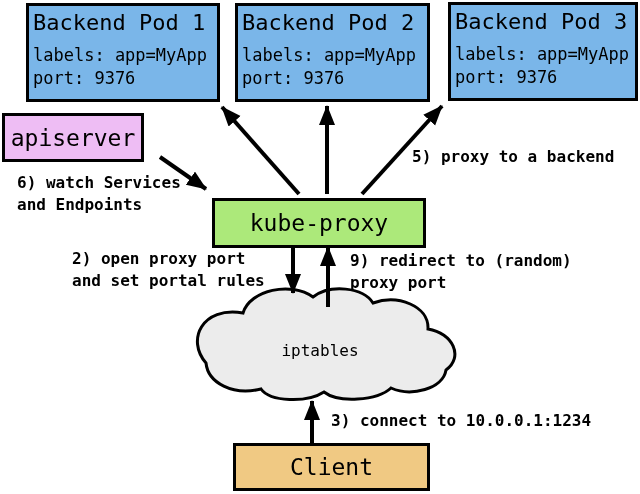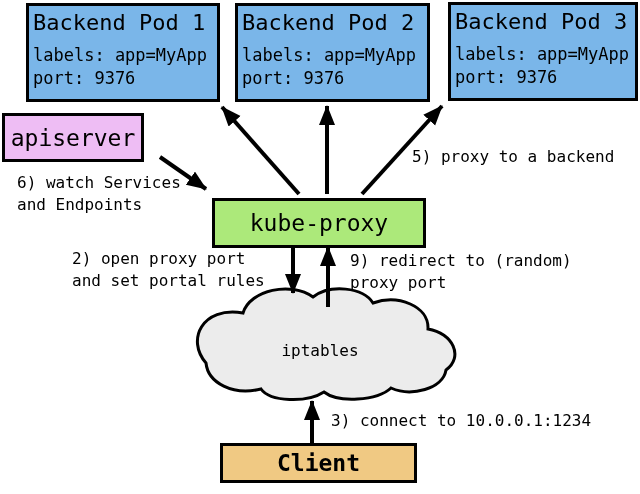--- a/index.html
+++ b/index.html
@@ -11,22 +11,22 @@
   .pod{background:var(--c-pod,#7ab6e9);padding:3px 0 0 4px;}
   #pod1{left:26px;top:3px;width:194px;height:99px;}
   #pod2{left:235px;top:3px;width:195px;height:99px;}
   #pod3{left:448px;top:2px;width:190px;height:99px;}
   .pod-title{font-size:22px;line-height:28px;white-space:nowrap;}
   .pod-meta{font-size:17px;line-height:23px;white-space:nowrap;}
   .pod-meta.first{margin-top:7px;}
   .labelbox{display:flex;align-items:center;justify-content:center;font-size:23px;}
   #apiserver{left:2px;top:113px;width:142px;height:49px;background:var(--c-apiserver,#eebdf4);}
   #kubeproxy{left:212px;top:198px;width:214px;height:50px;background:var(--c-kube-proxy,#ace97a);}
-  #client{left:220px;top:443px;width:197px;height:40px;background:var(--c-client,#f0c983);font-weight:bold;}
-  .step{position:absolute;font-weight:normal;font-size:16px;line-height:22px;white-space:pre-line;}
+  #client{left:233px;top:443px;width:197px;height:48px;background:var(--c-client,#f0c983);}
+  .step{position:absolute;font-weight:bold;font-size:16px;line-height:22px;white-space:pre-line;}
   #step1{left:17px;top:172px;}
   #step2{left:72px;top:248px;}
   #step3{left:331px;top:410px;}
   #step4{left:350px;top:250px;}
   #step5{left:412px;top:146px;}
   #iptables-label{position:absolute;left:245px;top:341px;width:150px;text-align:center;font-size:16px;}
   svg.overlay{position:absolute;left:0;top:0;width:640px;height:494px;}
   .arrow{stroke:var(--c-arrow,#000);stroke-width:4;fill:none;}
   .ah{fill:var(--c-arrow,#000);}
   .cloud{fill:var(--c-iptables,#ececec);stroke:var(--c-border,#000);stroke-width:3;}

